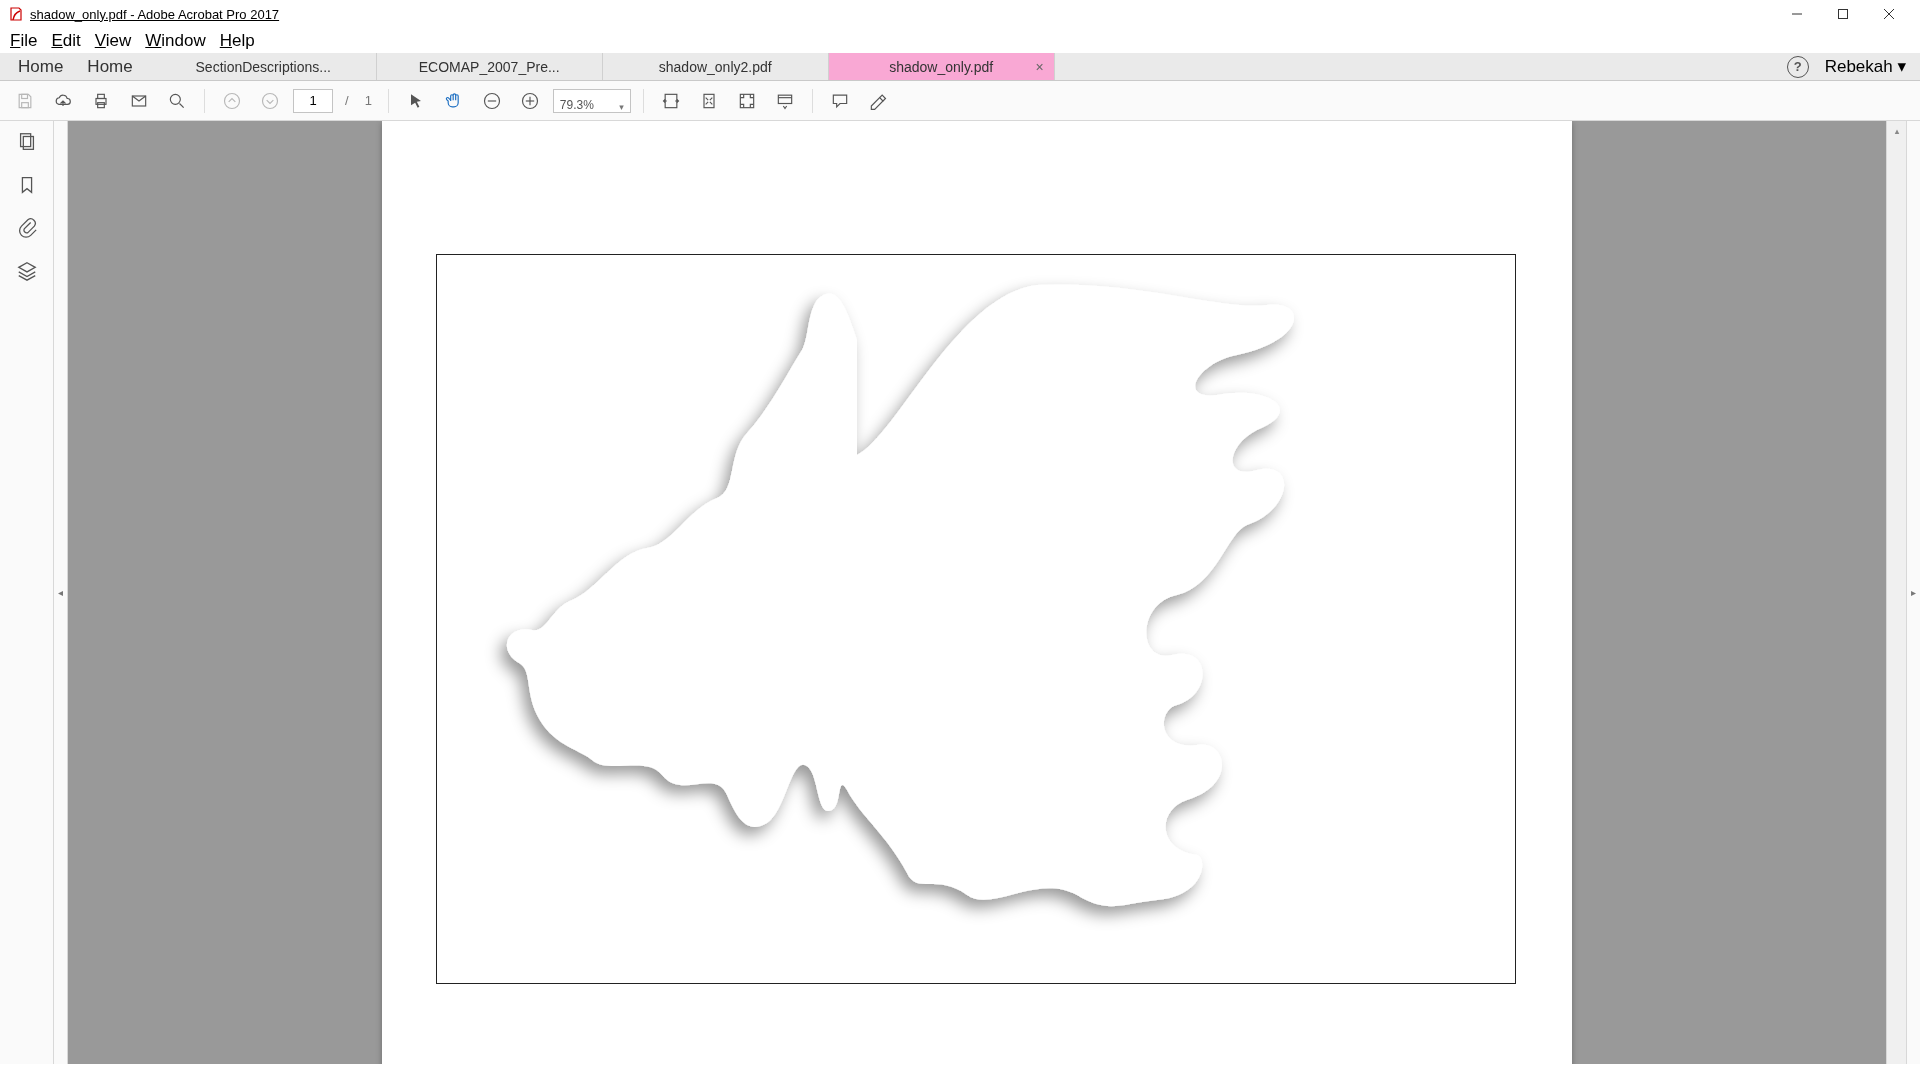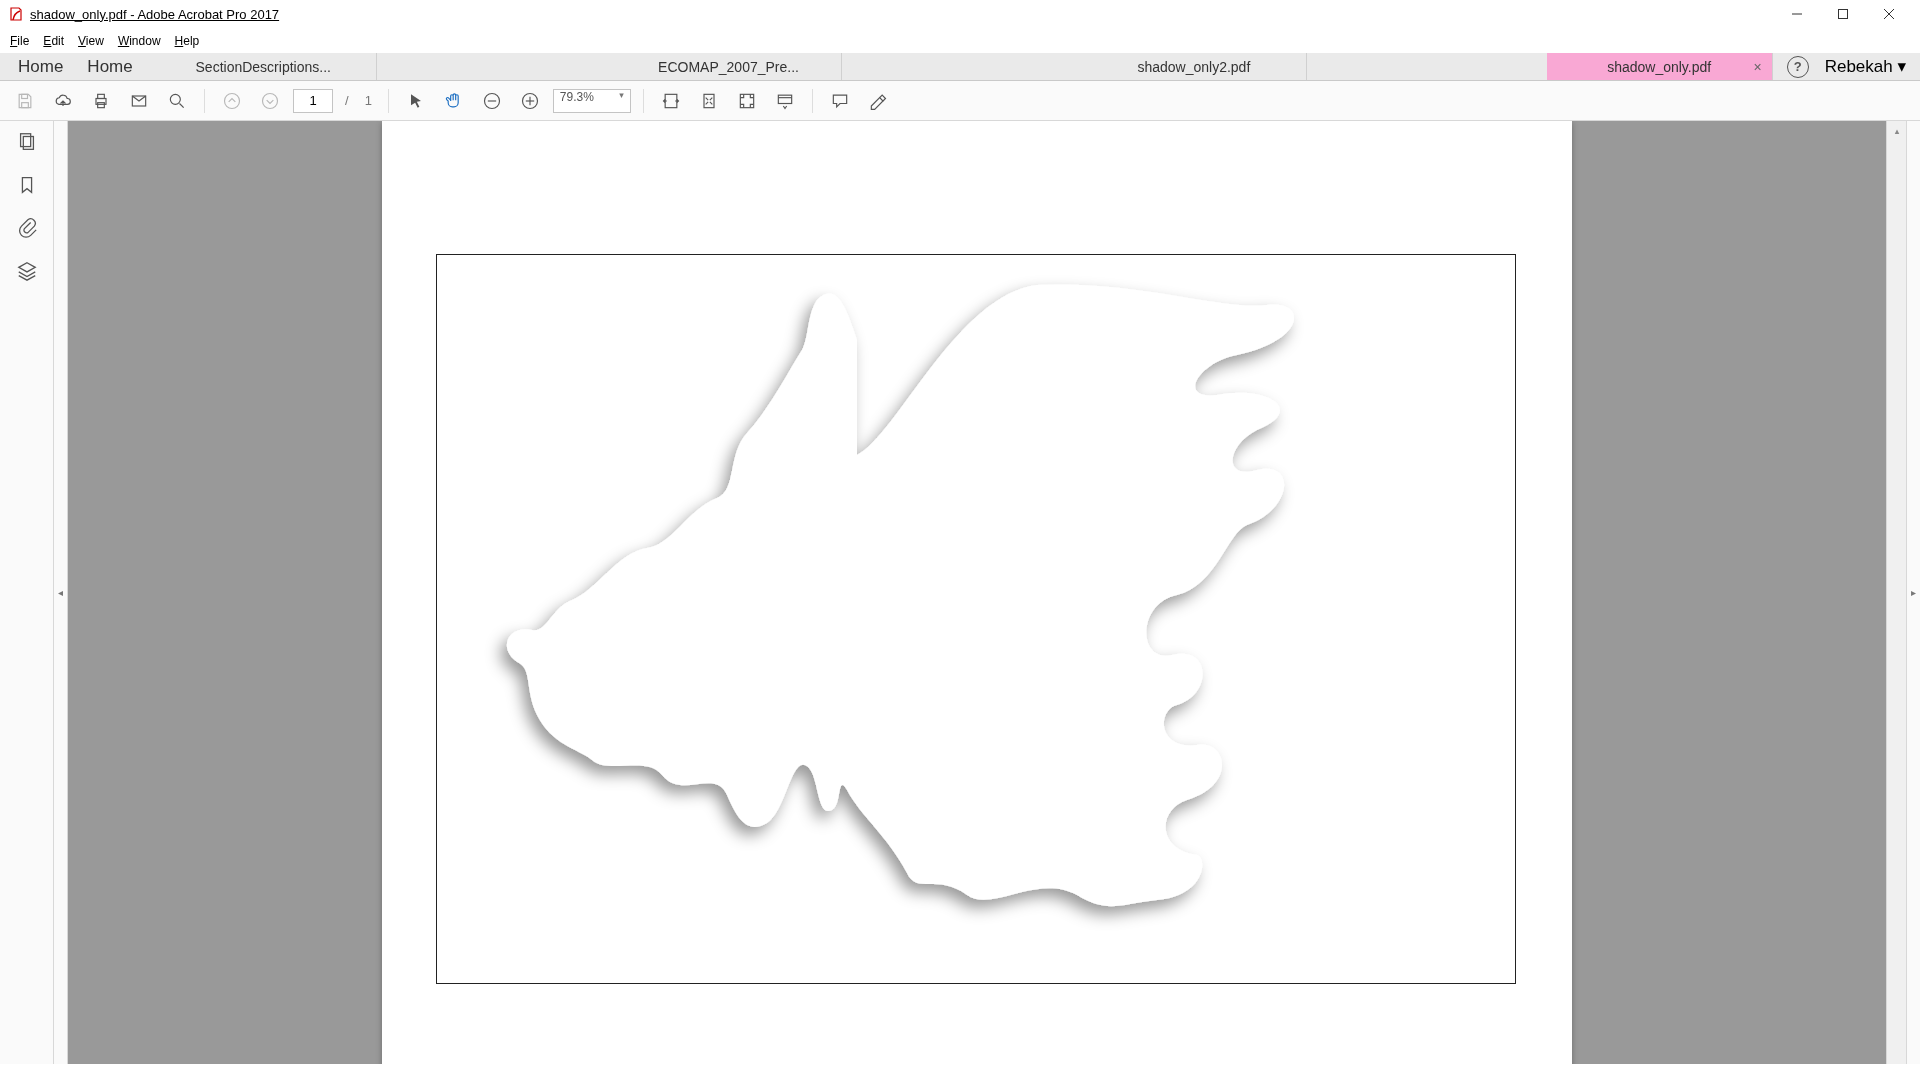--- a/index.html
+++ b/index.html
@@ -7,43 +7,43 @@
 
 
 .titlebar { height: 28px; display: flex; align-items: center; padding: 0 8px; background: #fff; text-decoration: underline; }
 .titlebar .app-icon { width: 16px; height: 16px; margin-right: 6px; display:inline-flex; align-items:center; justify-content:center;}
 .titlebar .title-text { flex: 0 0 auto; font-size: 13px; }
 .titlebar .spacer { flex: 1; }
 .win-btn { width: 46px; height: 28px; display: inline-flex; align-items: center; justify-content: center; color: #333; }
 .win-btn svg { width: 12px; height: 12px; }
 
 
-.menubar { height: 25px; display: flex; align-items: center; gap: 14px; padding: 0 10px; background: #fff; font-size: 12px; }
+.menubar { height: 25px; display: flex; align-items: center; gap: 14px; padding: 0 10px; background: #fff; font-size: 17px; }
 .menubar span { cursor: default; }
 .menubar .ul { text-decoration: underline; text-decoration-thickness: 1px; }
 
 
 .tabstrip { height: 28px; background: #eaeaea; display: flex; align-items: stretch; border-bottom: 1px solid #c9c9c9; }
 .home-tools { display: flex; align-items: center; gap: 24px; padding: 0 18px; font-size: 17px; color: #333; }
-.doc-tabs { display: flex; flex: 1; justify-content: space-between; }
+.doc-tabs { display: flex; flex: 1; }
 .doc-tab { width: 226px; display: flex; align-items: center; justify-content: center; position: relative; font-size: 14px; color: #333; border-right: 1px solid #d0d0d0; }
 .doc-tab.active { background: #f9a8d4; }
 .doc-tab .close { position: absolute; right: 10px; font-size: 14px; color: #666; }
 .tab-right { margin-left: auto; display: flex; align-items: center; gap: 16px; padding: 0 14px; font-size: 17px; }
 .help-circ { width: 22px; height: 22px; border: 1.5px solid #555; border-radius: 50%; display:inline-flex; align-items:center; justify-content:center; font-size:13px; font-weight:bold; color:#555;}
 
 
 .toolbar { height: 40px; background: #fafafa; border-bottom: 1px solid #d8d8d8; display: flex; align-items: center; padding: 0 10px; gap: 8px; color: #555; }
 .tbtn { width: 30px; height: 30px; display: inline-flex; align-items: center; justify-content: center; border-radius: 2px; }
 .tbtn svg { width: 20px; height: 20px; stroke: #555; fill: none; stroke-width: 1.4; }
 .tbtn.disabled svg { stroke: #b8b8b8; }
 .sep { width: 1px; height: 24px; background: #ddd; margin: 0 4px; }
 .page-input { width: 40px; height: 24px; border: 1px solid #c4c4c4; text-align: center; font-size: 13px; background:#fff;}
 .page-of { font-size: 13px; color: #777; padding: 0 4px;}
-.zoom-sel { width: 78px; height: 24px; border: 1px solid #c4c4c4; display: flex; align-items: flex-start; padding: 0 6px; font-size: 12px; background:#fff; justify-content: space-between;}
+.zoom-sel { width: 78px; height: 24px; border: 1px solid #c4c4c4; display: flex; align-items: flex-end; padding: 0 6px; font-size: 12px; background:#fff; justify-content: space-between;}
 .hand-active svg { stroke: #1b6ec2; }
 
 
 .main { display: flex; height: calc(1080px - 28px - 25px - 44px - 40px); }
 .left-rail { width: 54px; background: #fafafa; border-right: 1px solid #d8d8d8; display: flex; flex-direction: column; align-items: center; padding-top: 10px; gap: 18px; }
 .left-rail svg { width: 22px; height: 22px; stroke: #555; fill: none; stroke-width: 1.4; }
 .left-collapse { width: 14px; background: #fafafa; border-right: 1px solid #d8d8d8; display:flex; align-items:center; justify-content:center; color:#777; font-size:10px;}
 
 .doc-area { flex: 1; background: #999; position: relative; display: flex; justify-content: center; overflow:hidden;}
 .scroll-v { width: 20px; background: #f0f0f0; border-left: 1px solid #d8d8d8; position: relative;}

